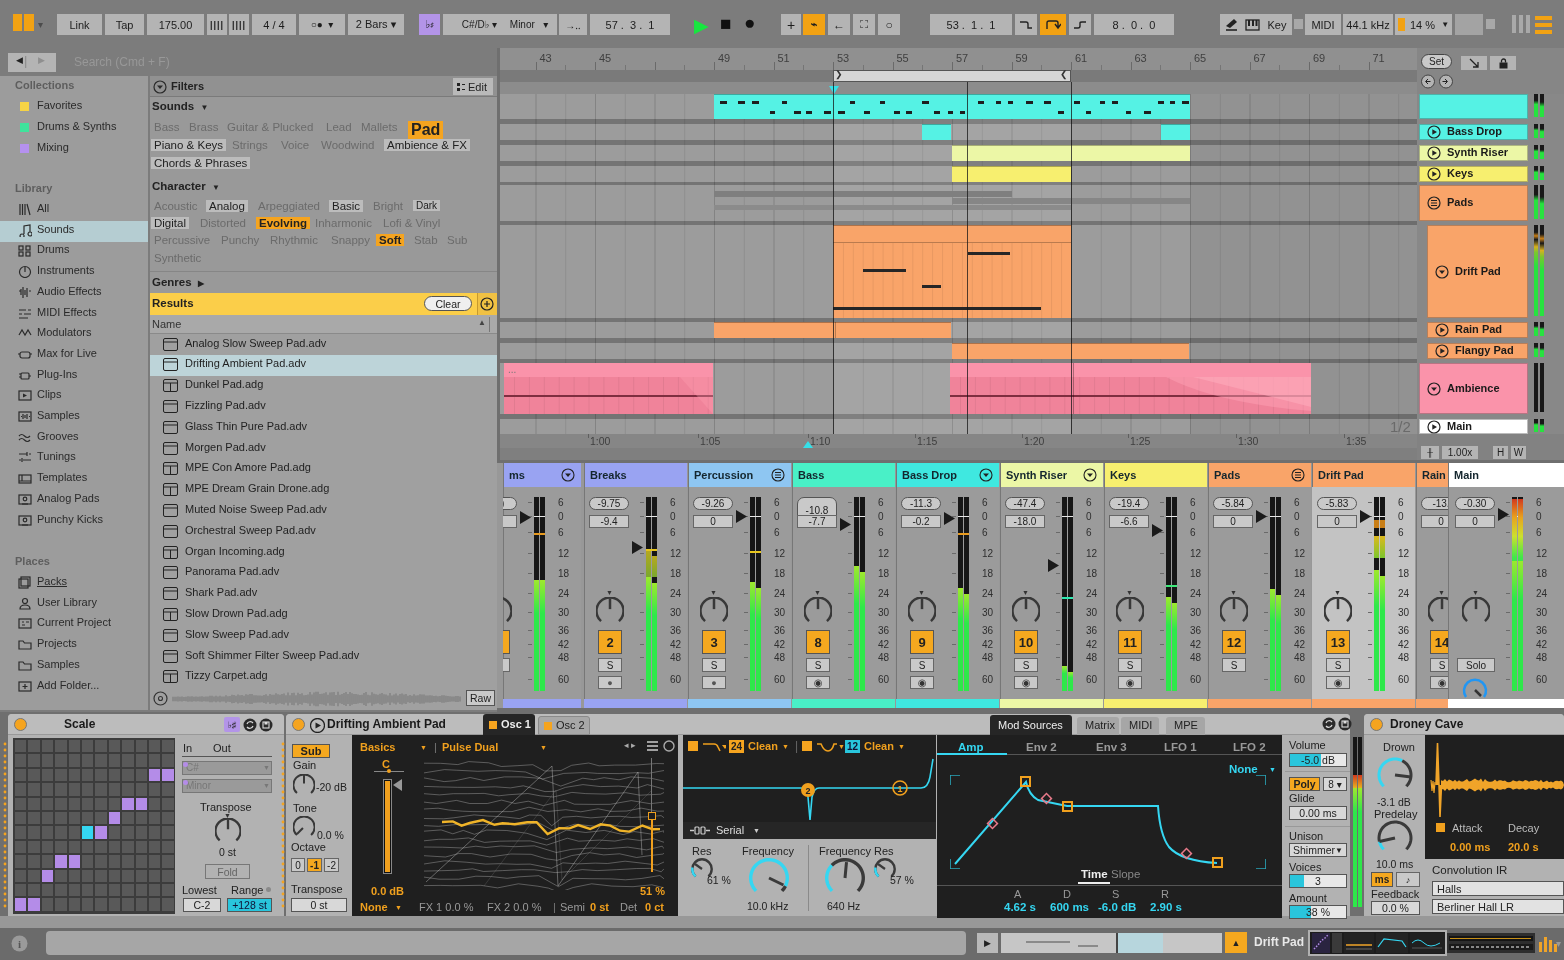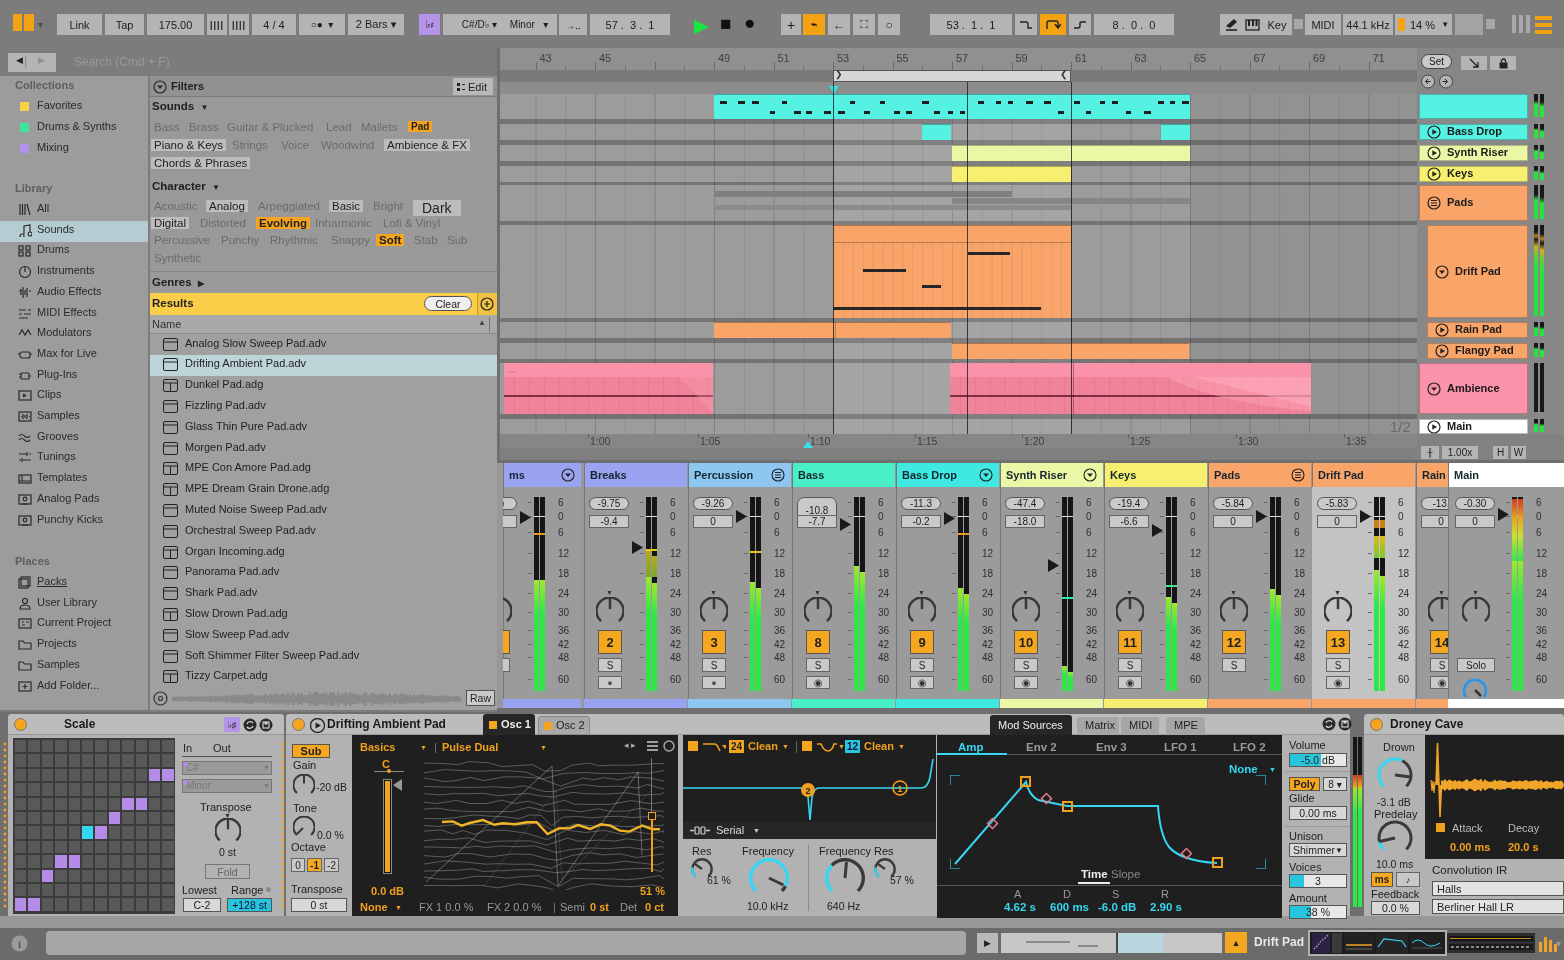--- a/index.html
+++ b/index.html
@@ -218,34 +218,34 @@
     <rect x="1" y="6" width="3" height="3" fill="#222"></rect>
     <path d="M6 2.5 h3 M6 7.5 h3" stroke="#222" stroke-width="1.2"></path>
   </svg>
 <div style="position:absolute;left:468px;top:81px;white-space:nowrap;font-size:11px;color:#222;">Edit</div>
 <div style="position:absolute;left:152px;top:100px;white-space:nowrap;font-weight:bold;font-size:11.5px;color:#222;">Sounds&nbsp;&nbsp;<span style="font-size:8px">▼</span></div>
 <div style="position:absolute;left:154px;top:121px;white-space:nowrap;font-size:11.5px;color:#6b6b6b;">Bass</div>
 <div style="position:absolute;left:189px;top:121px;white-space:nowrap;font-size:11.5px;color:#6b6b6b;">Brass</div>
 <div style="position:absolute;left:227px;top:121px;white-space:nowrap;font-size:11.5px;color:#6b6b6b;">Guitar &amp; Plucked</div>
 <div style="position:absolute;left:326px;top:121px;white-space:nowrap;font-size:11.5px;color:#6b6b6b;">Lead</div>
 <div style="position:absolute;left:361px;top:121px;white-space:nowrap;font-size:11.5px;color:#6b6b6b;">Mallets</div>
-<div style="position:absolute;left:411px;top:121px;white-space:nowrap;font-size:10px;color:#222;background:#f5a41f;padding:0 3px;margin-left:-3px;font-weight:bold;">Pad</div>
+<div style="position:absolute;left:411px;top:121px;white-space:nowrap;font-size:16px;color:#222;background:#f5a41f;padding:0 3px;margin-left:-3px;font-weight:bold;">Pad</div>
 <div style="position:absolute;left:154px;top:139px;white-space:nowrap;font-size:11.5px;color:#222;background:#bcbcbc;padding:0 3px;margin-left:-3px;">Piano &amp; Keys</div>
 <div style="position:absolute;left:232px;top:139px;white-space:nowrap;font-size:11.5px;color:#6b6b6b;">Strings</div>
 <div style="position:absolute;left:281px;top:139px;white-space:nowrap;font-size:11.5px;color:#6b6b6b;">Voice</div>
 <div style="position:absolute;left:321px;top:139px;white-space:nowrap;font-size:11.5px;color:#6b6b6b;">Woodwind</div>
 <div style="position:absolute;left:387px;top:139px;white-space:nowrap;font-size:11.5px;color:#222;background:#bcbcbc;padding:0 3px;margin-left:-3px;">Ambience &amp; FX</div>
 <div style="position:absolute;left:154px;top:157px;white-space:nowrap;font-size:11.5px;color:#222;background:#bcbcbc;padding:0 3px;margin-left:-3px;">Chords &amp; Phrases</div>
 <div style="position:absolute;left:152px;top:180px;white-space:nowrap;font-weight:bold;font-size:11.5px;color:#222;">Character&nbsp;&nbsp;<span style="font-size:8px">▼</span></div>
 <div style="position:absolute;left:154px;top:200px;white-space:nowrap;font-size:11.5px;color:#6b6b6b;">Acoustic</div>
 <div style="position:absolute;left:209px;top:200px;white-space:nowrap;font-size:11.5px;color:#222;background:#bcbcbc;padding:0 3px;margin-left:-3px;">Analog</div>
 <div style="position:absolute;left:258px;top:200px;white-space:nowrap;font-size:11.5px;color:#6b6b6b;">Arpeggiated</div>
 <div style="position:absolute;left:332px;top:200px;white-space:nowrap;font-size:11.5px;color:#222;background:#bcbcbc;padding:0 3px;margin-left:-3px;">Basic</div>
 <div style="position:absolute;left:373px;top:200px;white-space:nowrap;font-size:11.5px;color:#6b6b6b;">Bright</div>
-<div style="position:absolute;left:416px;top:200px;white-space:nowrap;font-size:14px;color:#222;background:#bcbcbc;padding:0 9px;margin-left:-3px;">Dark</div>
+<div style="position:absolute;left:416px;top:200px;white-space:nowrap;font-size:10px;color:#222;background:#bcbcbc;padding:0 3px;margin-left:-3px;">Dark</div>
 <div style="position:absolute;left:154px;top:217px;white-space:nowrap;font-size:11.5px;color:#222;background:#bcbcbc;padding:0 3px;margin-left:-3px;">Digital</div>
 <div style="position:absolute;left:200px;top:217px;white-space:nowrap;font-size:11.5px;color:#6b6b6b;">Distorted</div>
 <div style="position:absolute;left:259px;top:217px;white-space:nowrap;font-size:11.5px;color:#222;background:#f5a41f;padding:0 3px;margin-left:-3px;font-weight:bold;">Evolving</div>
 <div style="position:absolute;left:315px;top:217px;white-space:nowrap;font-size:11.5px;color:#6b6b6b;">Inharmonic</div>
 <div style="position:absolute;left:383px;top:217px;white-space:nowrap;font-size:11.5px;color:#6b6b6b;">Lofi &amp; Vinyl</div>
 <div style="position:absolute;left:154px;top:234px;white-space:nowrap;font-size:11.5px;color:#6b6b6b;">Percussive</div>
 <div style="position:absolute;left:221px;top:234px;white-space:nowrap;font-size:11.5px;color:#6b6b6b;">Punchy</div>
 <div style="position:absolute;left:270px;top:234px;white-space:nowrap;font-size:11.5px;color:#6b6b6b;">Rhythmic</div>
 <div style="position:absolute;left:331px;top:234px;white-space:nowrap;font-size:11.5px;color:#6b6b6b;">Snappy</div>
 <div style="position:absolute;left:379px;top:234px;white-space:nowrap;font-size:11.5px;color:#222;background:#f5a41f;padding:0 3px;margin-left:-3px;font-weight:bold;">Soft</div>

